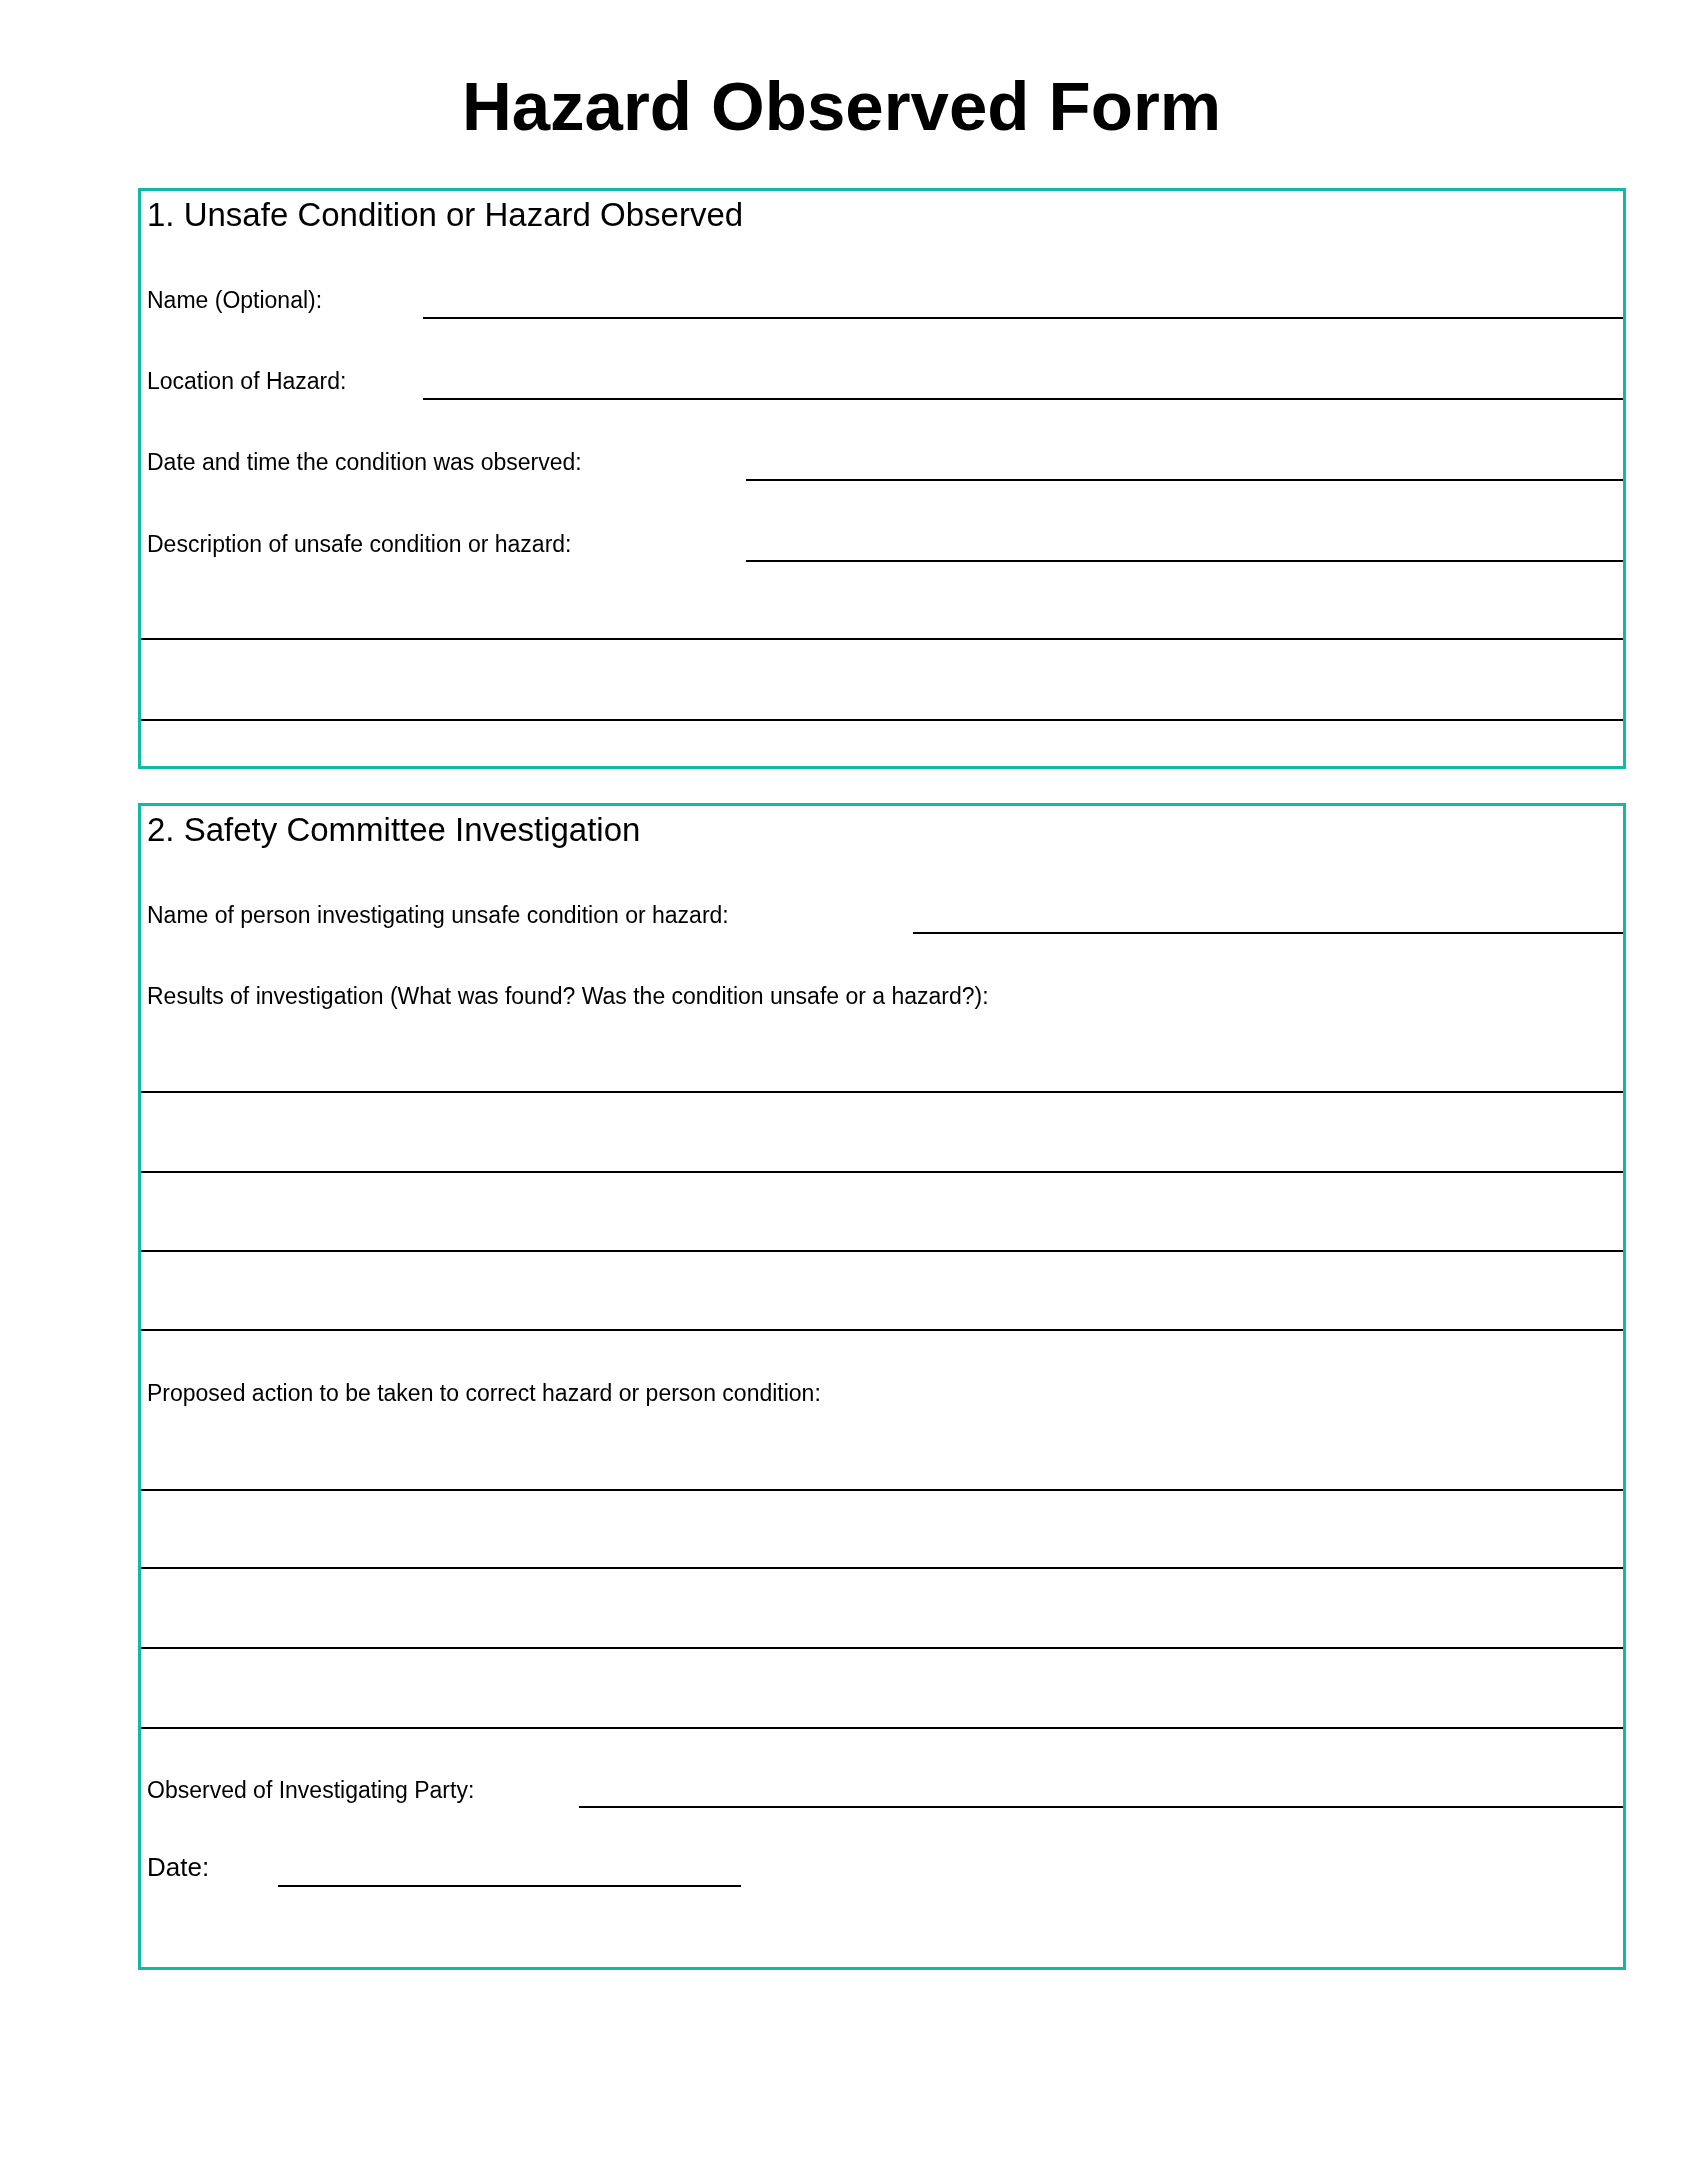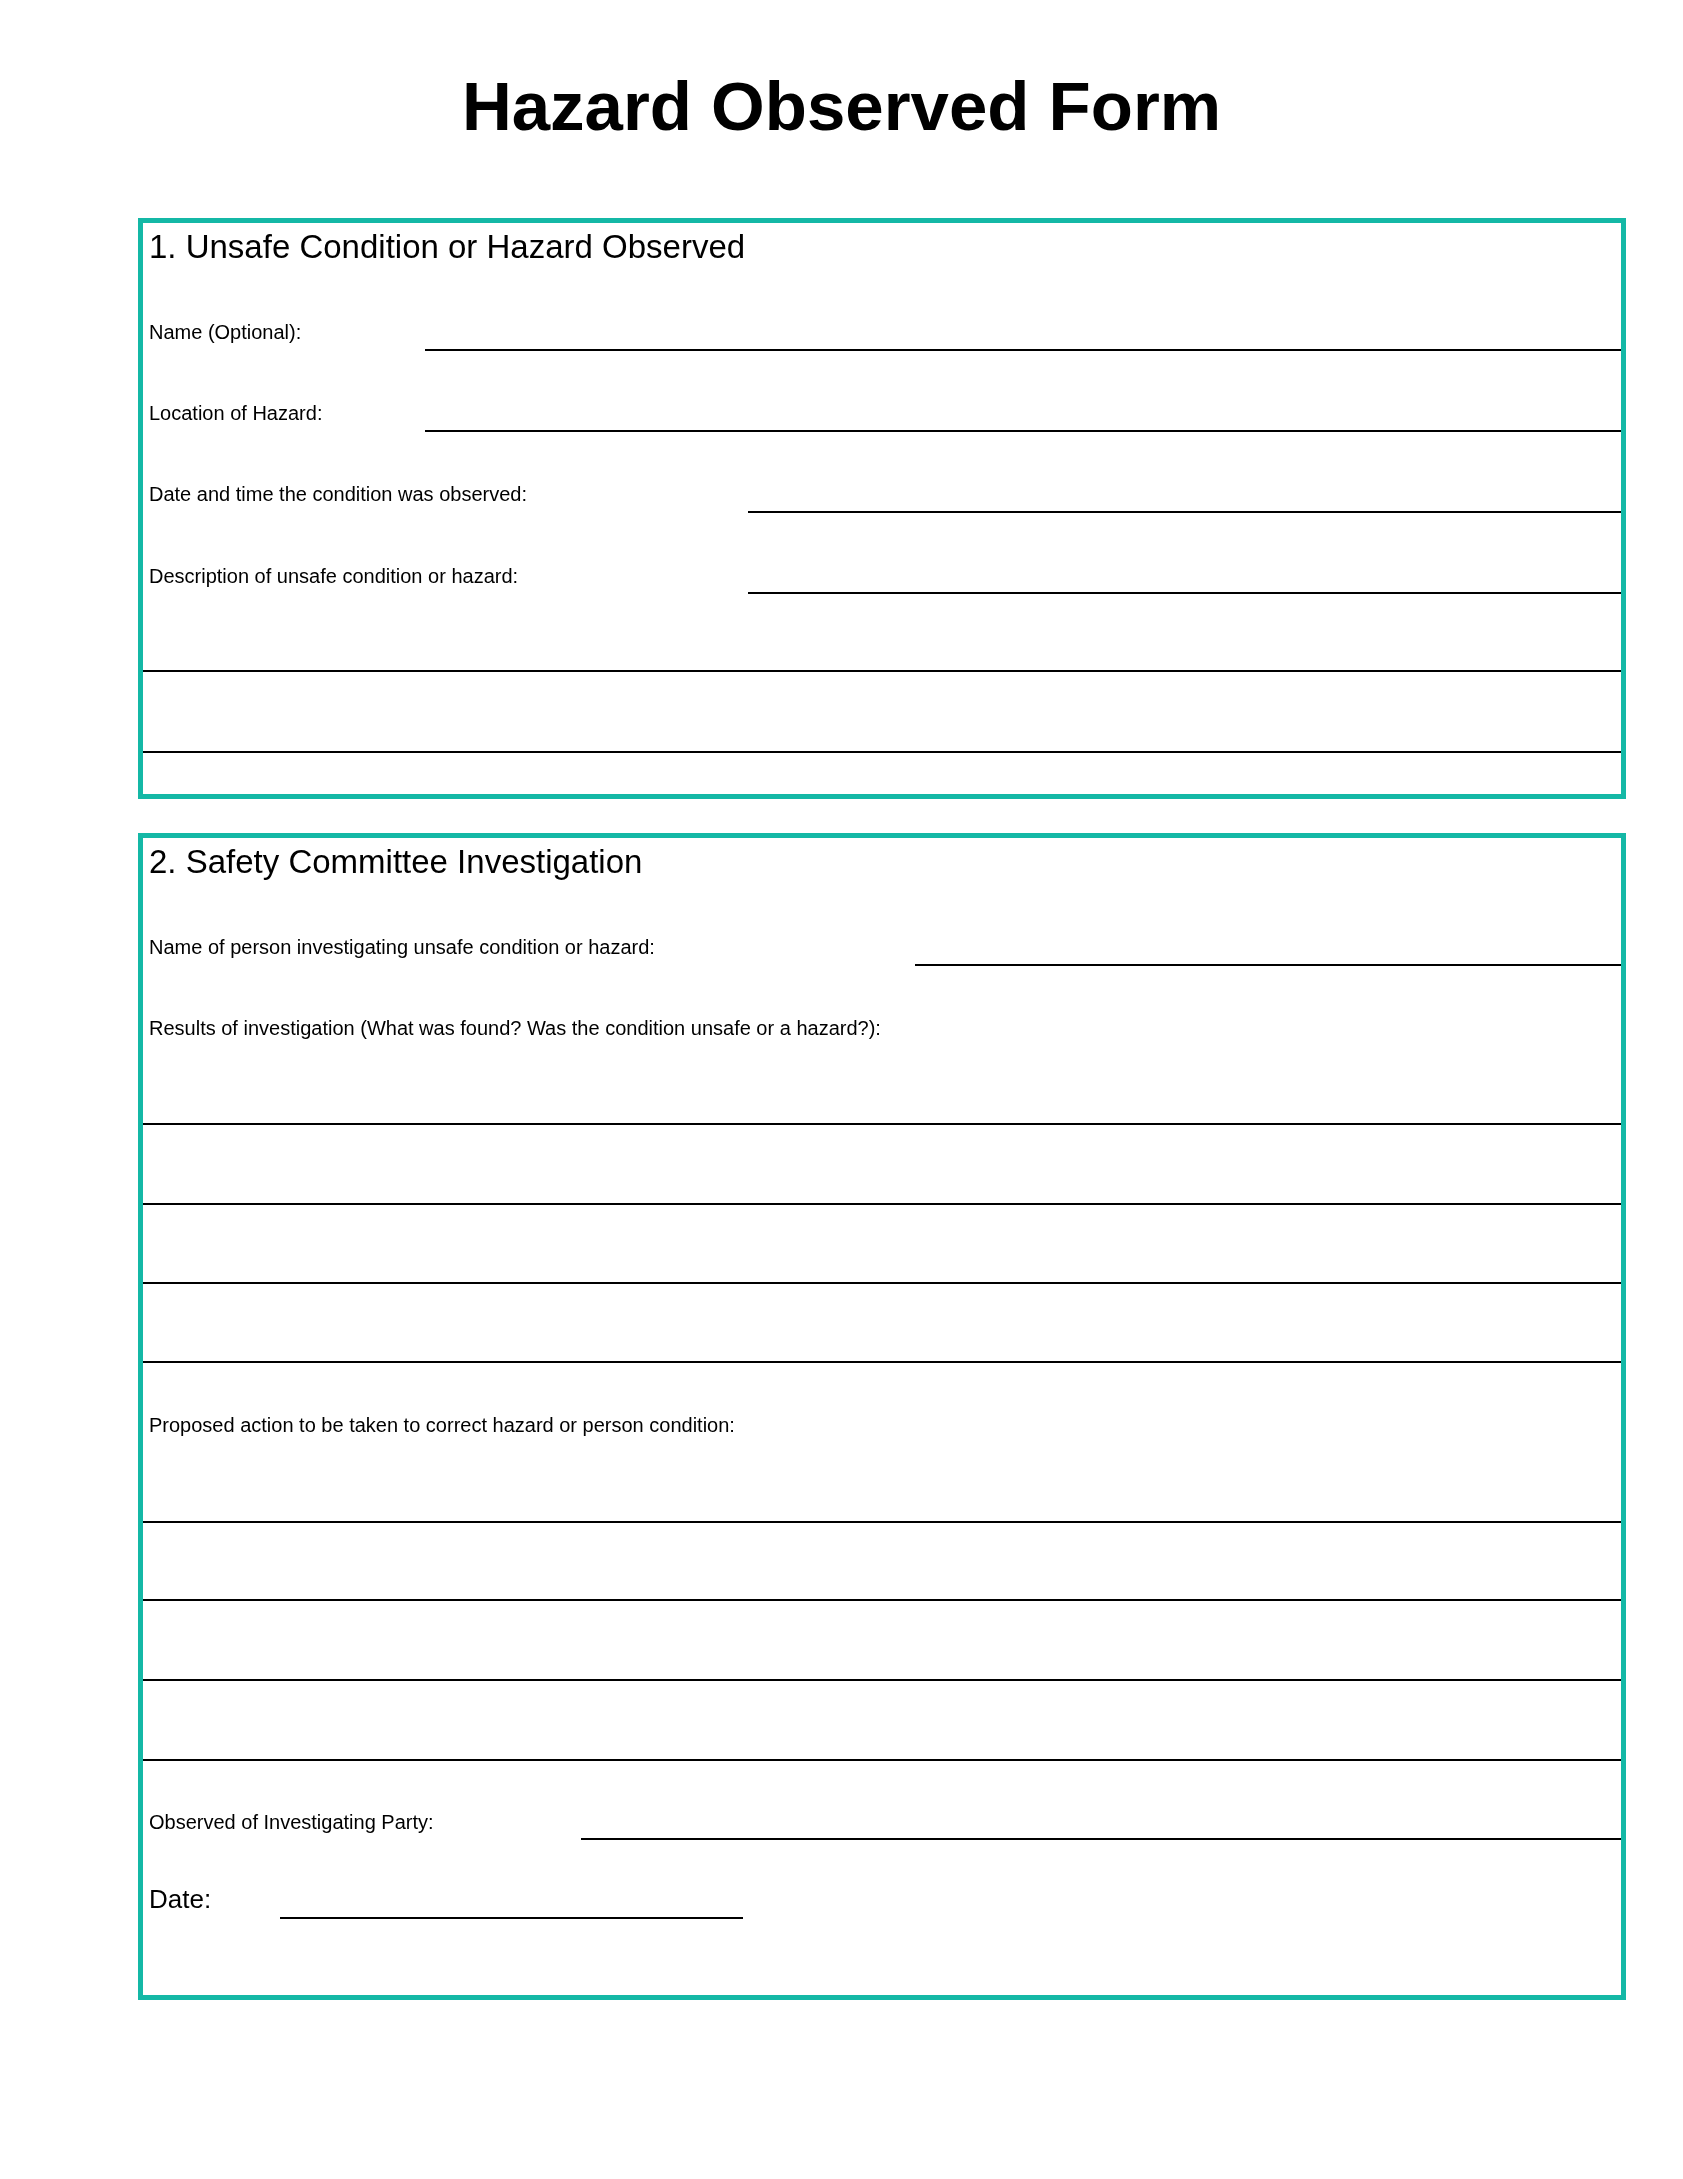--- a/index.html
+++ b/index.html
@@ -1,22 +1,22 @@
 <!DOCTYPE html>
 <html><head>
 <meta charset="utf-8">
 <style>
   html, body { margin:0; padding:0; background:#ffffff; }
   body { width:1683px; height:2179px; position:relative; overflow:hidden;
          font-family:"Liberation Sans", sans-serif; color:#000; }
   .title { position:absolute; left:0; width:1683px; top:67px; text-align:center;
            font-size:69px; font-weight:bold; line-height:79px; letter-spacing:0px; }
-  .box { position:absolute; left:138px; width:1488px; border:5px solid #14b8a6; box-sizing:border-box;margin-top:30px; }
+  .box { position:absolute; left:138px; width:1488px; border:3px solid #14b8a6; box-sizing:border-box; }
   .sec-head { position:absolute; left:6px; font-size:33px; line-height:40px; white-space:nowrap; }
-  .label { position:absolute; left:6px; font-size:20px; line-height:34px; white-space:nowrap; }
+  .label { position:absolute; left:6px; font-size:23px; line-height:34px; white-space:nowrap; }
   .uline { position:absolute; height:0; border-top:2.5px solid #000; }
   .full { left:0; right:0; }
   input.field { position:absolute; background:transparent; border:none; outline:none;
                 font-family:"Liberation Sans", sans-serif; font-size:26px; height:40px; padding:0 4px; box-sizing:border-box; }
 </style>
 </head>
 <body>
 
 <div class="title">Hazard Observed Form</div>
 

